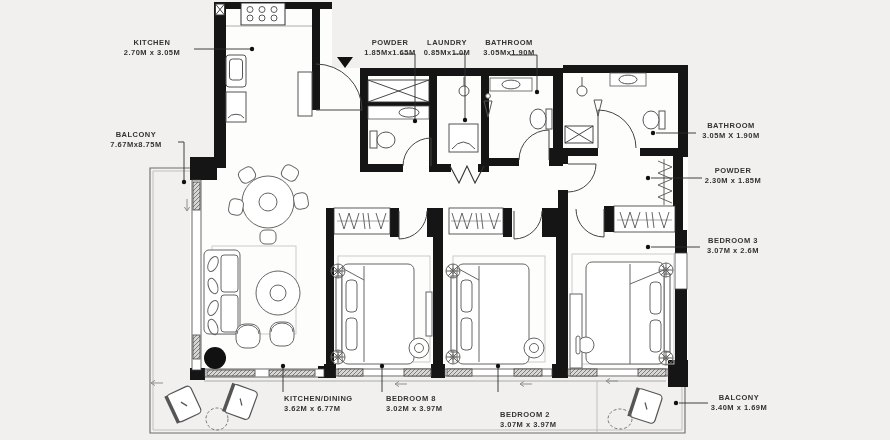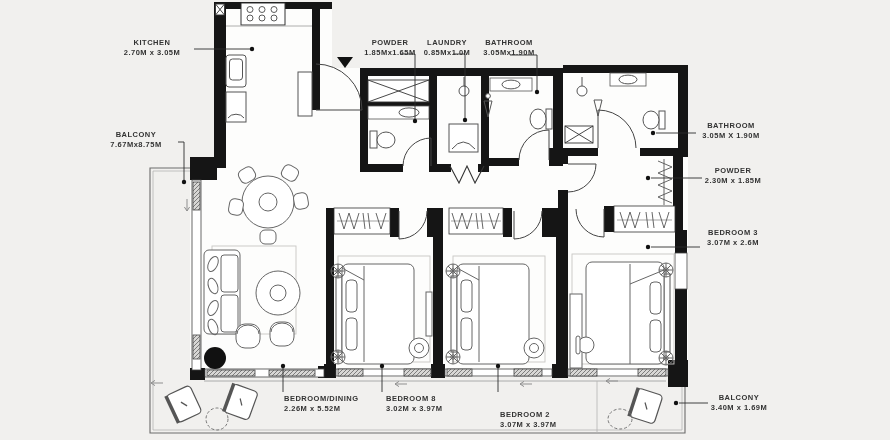--- a/index.html
+++ b/index.html
@@ -341,27 +341,27 @@
     <span>3.05Mx1.90M</span>
   </div>
   <div class="lbl center" style="left:698px;top:121px;width:66px">
     <span>BATHROOM</span>
     <span>3.05M X 1.90M</span>
   </div>
   <div class="lbl center" style="left:702px;top:166px;width:62px">
     <span>POWDER</span>
     <span>2.30M x 1.85M</span>
   </div>
-  <div class="lbl center" style="left:702px;top:228px;width:62px">
+  <div class="lbl center" style="left:702px;top:236px;width:62px">
     <span>BEDROOM 3</span>
     <span>3.07M x 2.6M</span>
   </div>
   <div class="lbl" style="left:284px;top:394px">
-    <span>BEDROOM/DINING</span>
-    <span>2.26M x 5.52M</span>
+    <span>KITCHEN/DINING</span>
+    <span>3.62M x 6.77M</span>
   </div>
   <div class="lbl" style="left:386px;top:394px">
     <span>BEDROOM 8</span>
     <span>3.02M x 3.97M</span>
   </div>
   <div class="lbl" style="left:500px;top:410px">
     <span>BEDROOM 2</span>
     <span>3.07M x 3.97M</span>
   </div>
   <div class="lbl center" style="left:710px;top:393px;width:58px">

